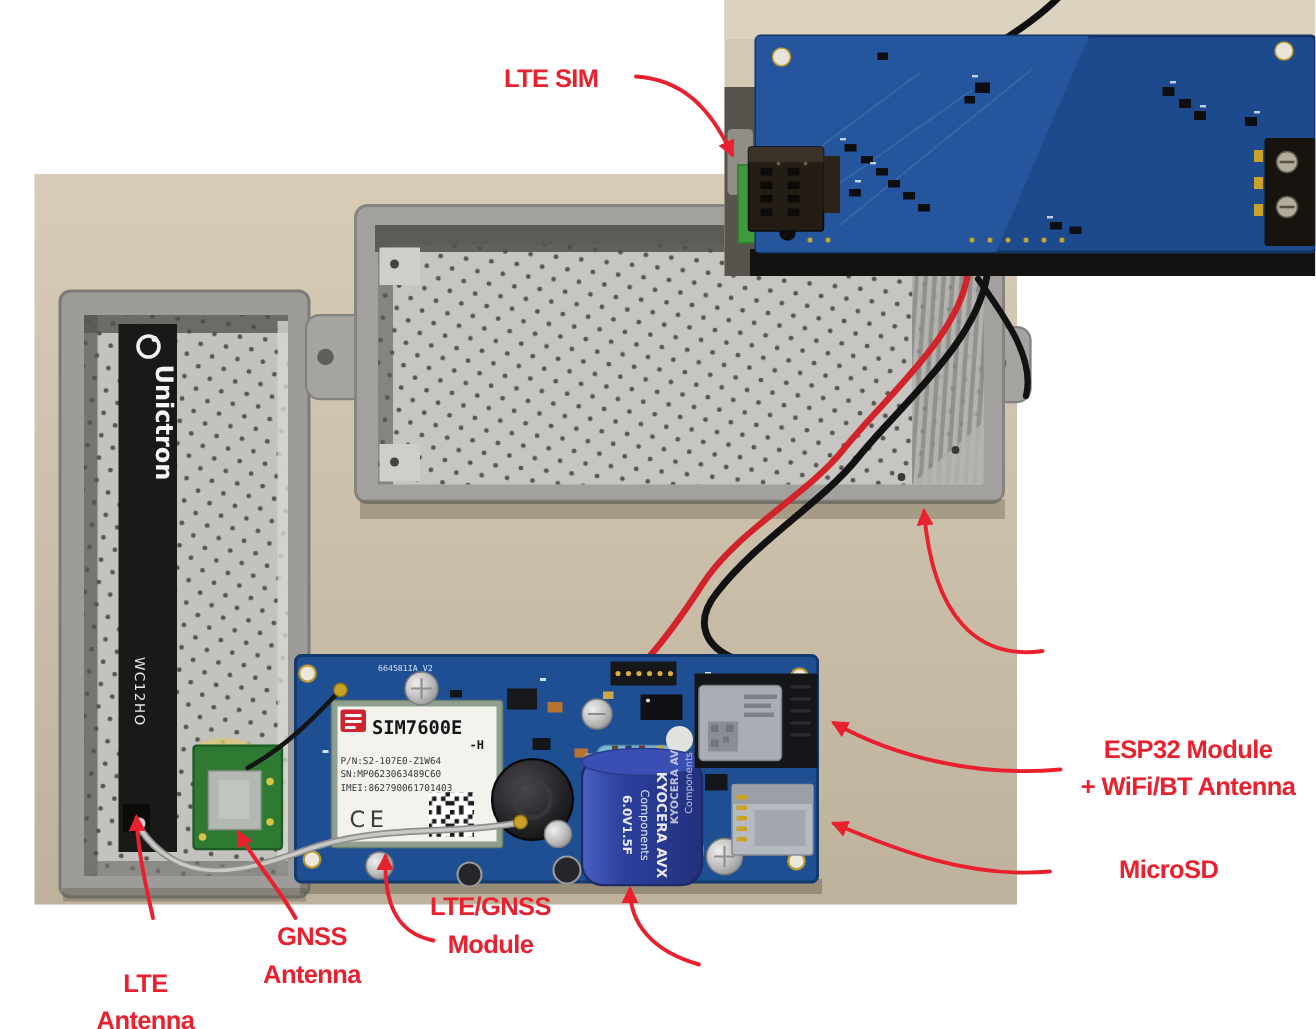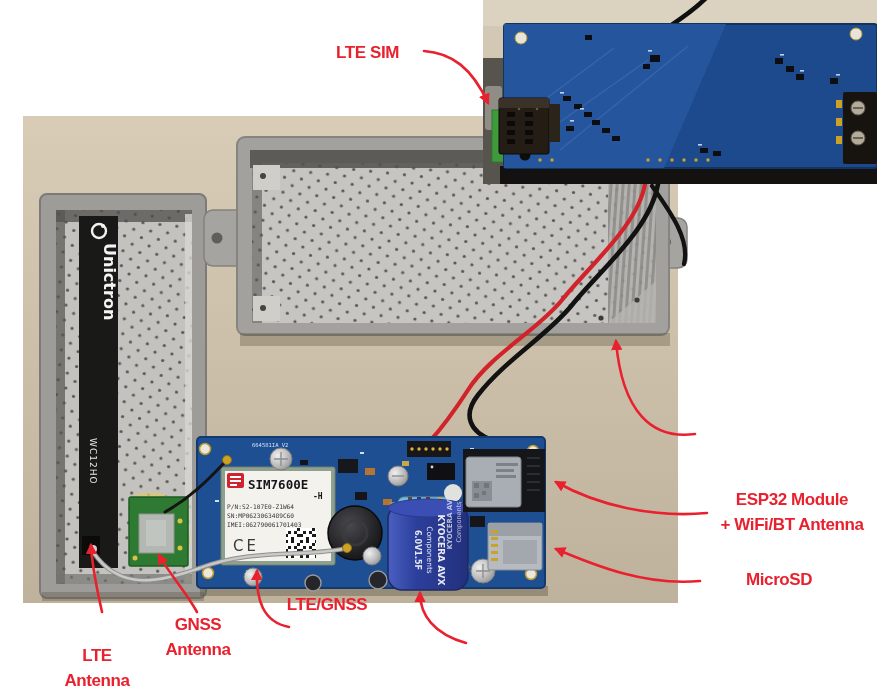--- a/index.html
+++ b/index.html
@@ -369,23 +369,24 @@
 
 <div class="callout" style="left:703px;top:567px;margin-left:43px;">
   <span>MicroSD</span>
 </div>
 
 <div class="callout center" style="left:97px;top:643px;">
   <div>LTE</div>
   <div>Antenna</div>
 </div>
 
-<div class="callout center" style="left:198px;top:612px;">
+<div class="callout center" style="left:208px;top:612px;">
   <div>GNSS</div>
   <div>Antenna</div>
 </div>
 
 <div class="callout center" style="left:327px;top:592px;">
   <div>LTE/GNSS</div>
+  <div>Module</div>
 </div>
 
 
 </div>
 
 </body></html>

